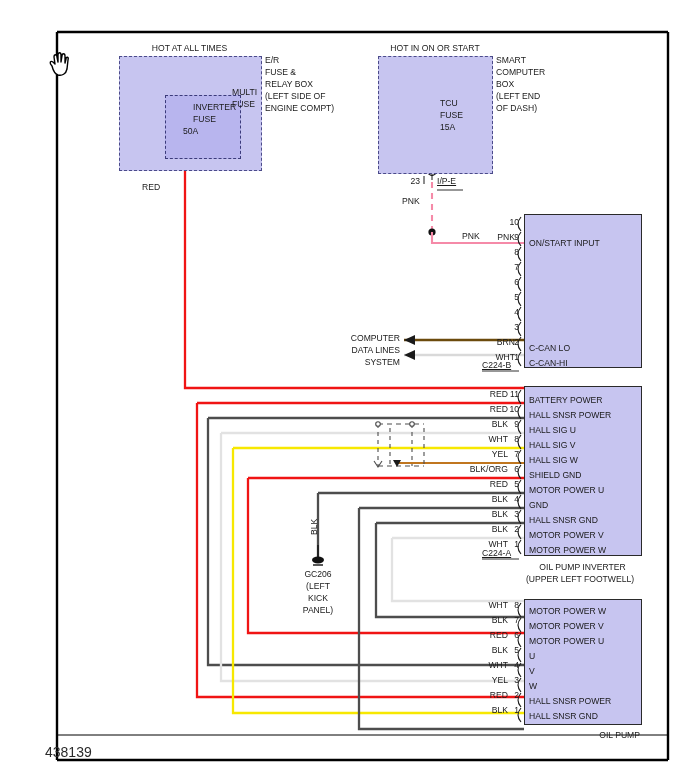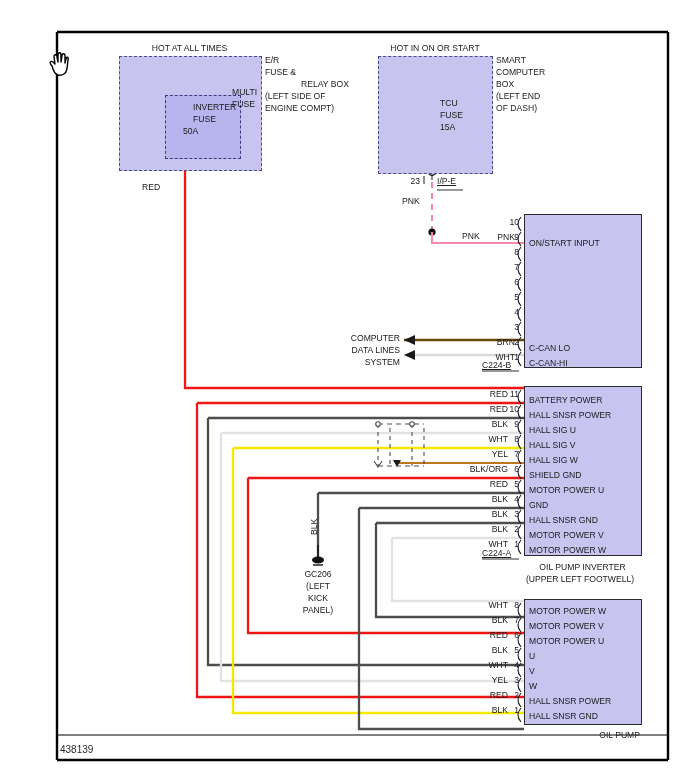--- a/index.html
+++ b/index.html
@@ -12,21 +12,21 @@
        letter-spacing:.1px;white-space:nowrap;}
   .tx{position:absolute;font-size:8.6px;line-height:9.6px;color:#1a1a1a;
       white-space:nowrap;}
   .tx.r{text-align:right;}
   .tx.c{text-align:center;}
   .tx.u{text-decoration:underline;}
   .vert{transform-origin:0 0;transform:rotate(-90deg);}
   .blk{position:absolute;background:#c7c5f0;border:1px solid #2a2a2a;}
   .dbox{position:absolute;background:#c7c5f0;border:1px dashed #4b4b8a;}
   .dbox2{position:absolute;background:#b8b5ee;border:1px dashed #3b3b7a;}
-  .pgnum{position:absolute;left:60px;top:744px;font-size:10px;color:#2a2a2a;}
+  .pgnum{position:absolute;left:45px;top:744px;font-size:14px;color:#2a2a2a;}
 </style>
 </head>
 <body>
 
 <div id="stage">
 
 
   <svg class="layer">
 
     <g>
@@ -174,21 +174,21 @@
                C12 0 15 0 15 3 L15 10 L16 4 C16 1 19 1 19 4 L19 11 L20 7
                C20 4 23 5 22 8 L21 17 C20 22 16 24 12 23 C9 22 7 18 6 14 Z" fill="#ffffff" stroke="#000000" stroke-width="1.4" stroke-linejoin="round"></path>
     </g>
   </svg>
 
   <div class="dbox" style="left:119px;top:56px;width:141px;height:113px;"></div>
   <div class="dbox2" style="left:165px;top:95px;width:74px;height:62px;"></div>
   <div class="tx c" style="left:119px;top:44px;width:141px;">HOT AT ALL TIMES</div>
   <div class="tx" style="left:265px;top:56px;">E/R</div>
   <div class="tx" style="left:265px;top:68px;">FUSE &amp;</div>
-  <div class="tx" style="left:265px;top:80px;margin-left:36px;">RELAY BOX</div>
+  <div class="tx" style="left:265px;top:80px;">RELAY BOX</div>
   <div class="tx" style="left:265px;top:92px;">(LEFT SIDE OF</div>
   <div class="tx" style="left:265px;top:104px;">ENGINE COMPT)</div>
   <div class="tx" style="left:232px;top:88px;">MULTI</div>
   <div class="tx" style="left:232px;top:100px;">FUSE</div>
   <div class="tx" style="left:193px;top:103px;">INVERTER</div>
   <div class="tx" style="left:193px;top:115px;">FUSE</div>
   <div class="tx" style="left:183px;top:127px;">50A</div>
   <div class="tx" style="left:142px;top:183px;">RED</div>
 
   <div class="dbox" style="left:378px;top:56px;width:113px;height:116px;"></div>

